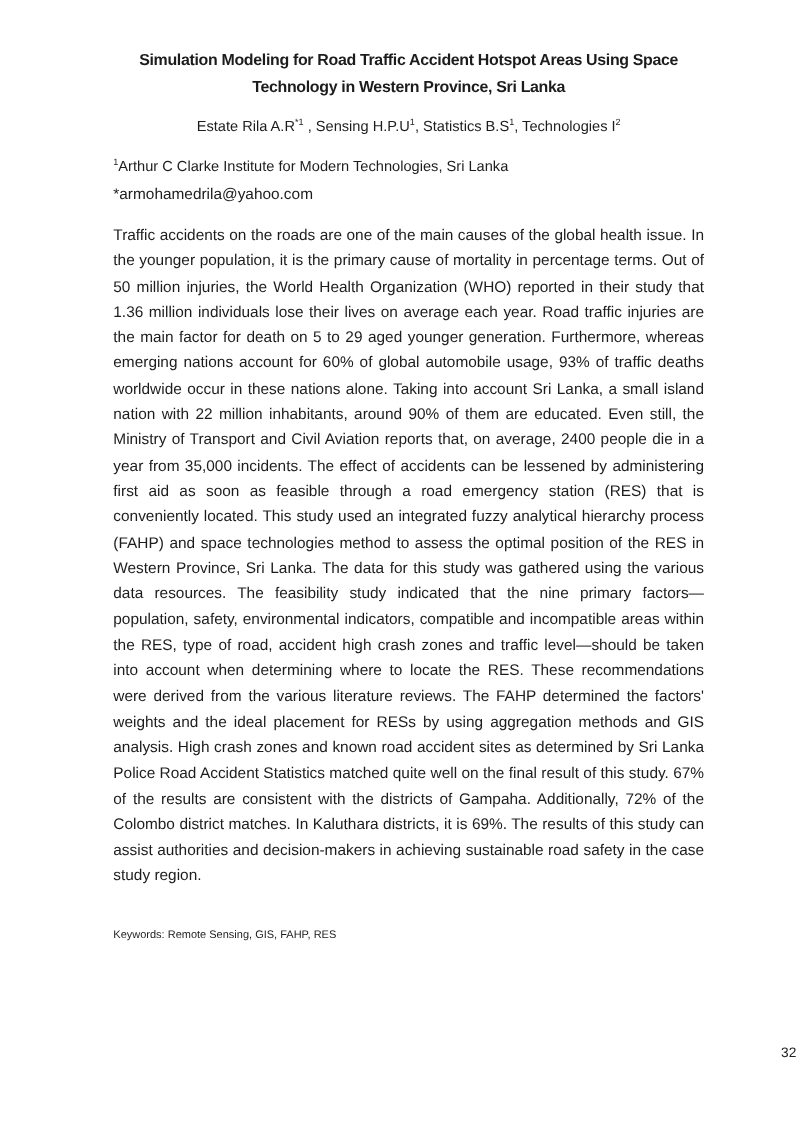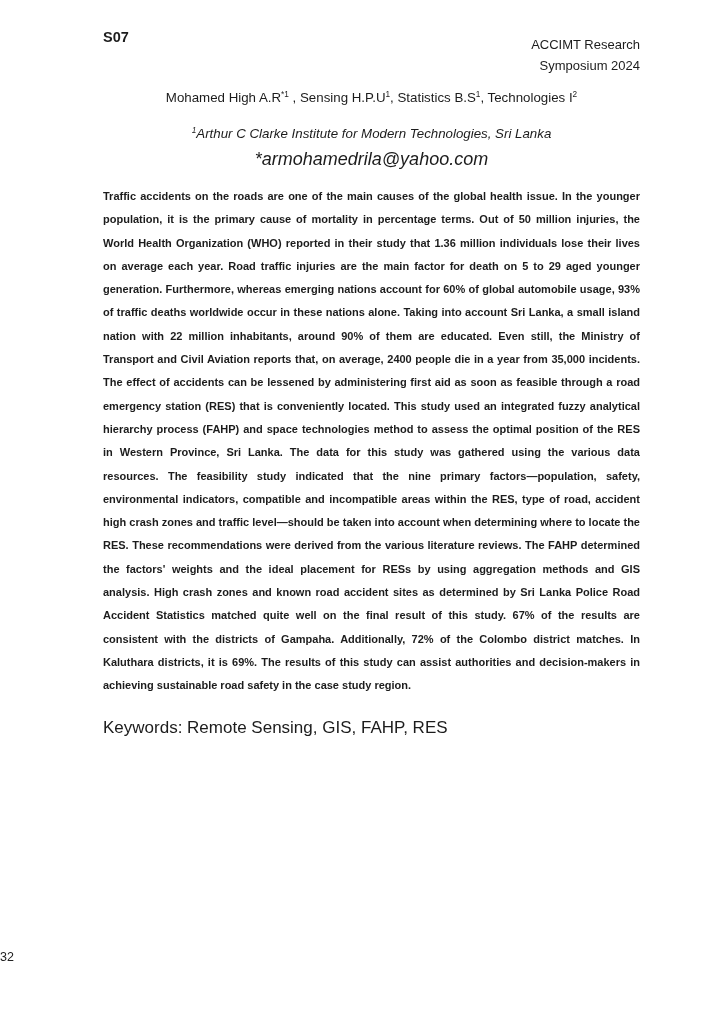--- a/index.html
+++ b/index.html
@@ -49,69 +49,60 @@
     font-size: 13.3px;
     line-height: 20px;
   }
   sup {
     font-size: 0.62em;
     vertical-align: super;
     line-height: 0;
   }
   .affiliations {
     margin: 14px 0 0 0;
-    text-align: center;
-    font-style: italic;
+    text-align: left;
     font-size: 13.3px;
     line-height: 23px;
   }
   .email {
     margin: 3px 0 0 0;
-    text-align: center;
-    font-style: italic;
-    font-size: 18px;
+    text-align: left;
+    font-size: 14px;
     line-height: 23px;
   }
   .abstract {
     margin: 14px 0 0 0;
-    font-size: 11px;
+    font-size: 14px;
     line-height: 23.3px;
     text-align: justify;
-    font-weight: bold;
   }
   .keywords {
-    margin: 20px 0 0 0;
-    font-size: 17px;
+    margin: 33px 0 0 0;
+    font-size: 10px;
     line-height: 20px;
   }
   .page-number {
     position: absolute;
     left: 0;
     right: 0;
     bottom: 60px;
-    text-align: left;
+    text-align: right;
     font-size: 12.5px;
     color: #222222;
   }
 </style>
 </head>
 <body>
 
 <div class="page">
 
-  <div class="page-header">
-    <div class="session-code">S07</div>
-    <div class="symposium">
-      <div>ACCIMT Research</div>
-      <div>Symposium 2024</div>
-    </div>
-  </div>
 
+  <h1 class="title">Simulation Modeling for Road Traffic Accident Hotspot Areas Using Space Technology in Western Province, Sri Lanka</h1>
 
-  <p class="authors"><span><span>Mohamed High A.R</span><sup>*1</sup><span> , </span></span><span><span>Sensing H.P.U</span><sup>1</sup><span>, </span></span><span><span>Statistics B.S</span><sup>1</sup><span>, </span></span><span><span>Technologies I</span><sup>2</sup><span></span></span></p>
+  <p class="authors"><span><span>Estate Rila A.R</span><sup>*1</sup><span> , </span></span><span><span>Sensing H.P.U</span><sup>1</sup><span>, </span></span><span><span>Statistics B.S</span><sup>1</sup><span>, </span></span><span><span>Technologies I</span><sup>2</sup><span></span></span></p>
 
   <div class="affiliations">
     <div><sup>1</sup><span>Arthur C Clarke Institute for Modern Technologies, Sri Lanka</span></div>
   </div>
 
   <p class="email">*armohamedrila@yahoo.com</p>
 
   <p class="abstract">Traffic accidents on the roads are one of the main causes of the global health issue. In the younger population, it is the primary cause of mortality in percentage terms. Out of 50 million injuries, the World Health Organization (WHO) reported in their study that 1.36 million individuals lose their lives on average each year. Road traffic injuries are the main factor for death on 5 to 29 aged younger generation. Furthermore, whereas emerging nations account for 60% of global automobile usage, 93% of traffic deaths worldwide occur in these nations alone. Taking into account Sri Lanka, a small island nation with 22 million inhabitants, around 90% of them are educated. Even still, the Ministry of Transport and Civil Aviation reports that, on average, 2400 people die in a year from 35,000 incidents. The effect of accidents can be lessened by administering first aid as soon as feasible through a road emergency station (RES) that is conveniently located. This study used an integrated fuzzy analytical hierarchy process (FAHP) and space technologies method to assess the optimal position of the RES in Western Province, Sri Lanka. The data for this study was gathered using the various data resources. The feasibility study indicated that the nine primary factors—population, safety, environmental indicators, compatible and incompatible areas within the RES, type of road, accident high crash zones and traffic level—should be taken into account when determining where to locate the RES. These recommendations were derived from the various literature reviews. The FAHP determined the factors' weights and the ideal placement for RESs by using aggregation methods and GIS analysis. High crash zones and known road accident sites as determined by Sri Lanka Police Road Accident Statistics matched quite well on the final result of this study. 67% of the results are consistent with the districts of Gampaha. Additionally, 72% of the Colombo district matches. In Kaluthara districts, it is 69%. The results of this study can assist authorities and decision-makers in achieving sustainable road safety in the case study region.</p>
 
   <p class="keywords">Keywords: Remote Sensing, GIS, FAHP, RES</p>

